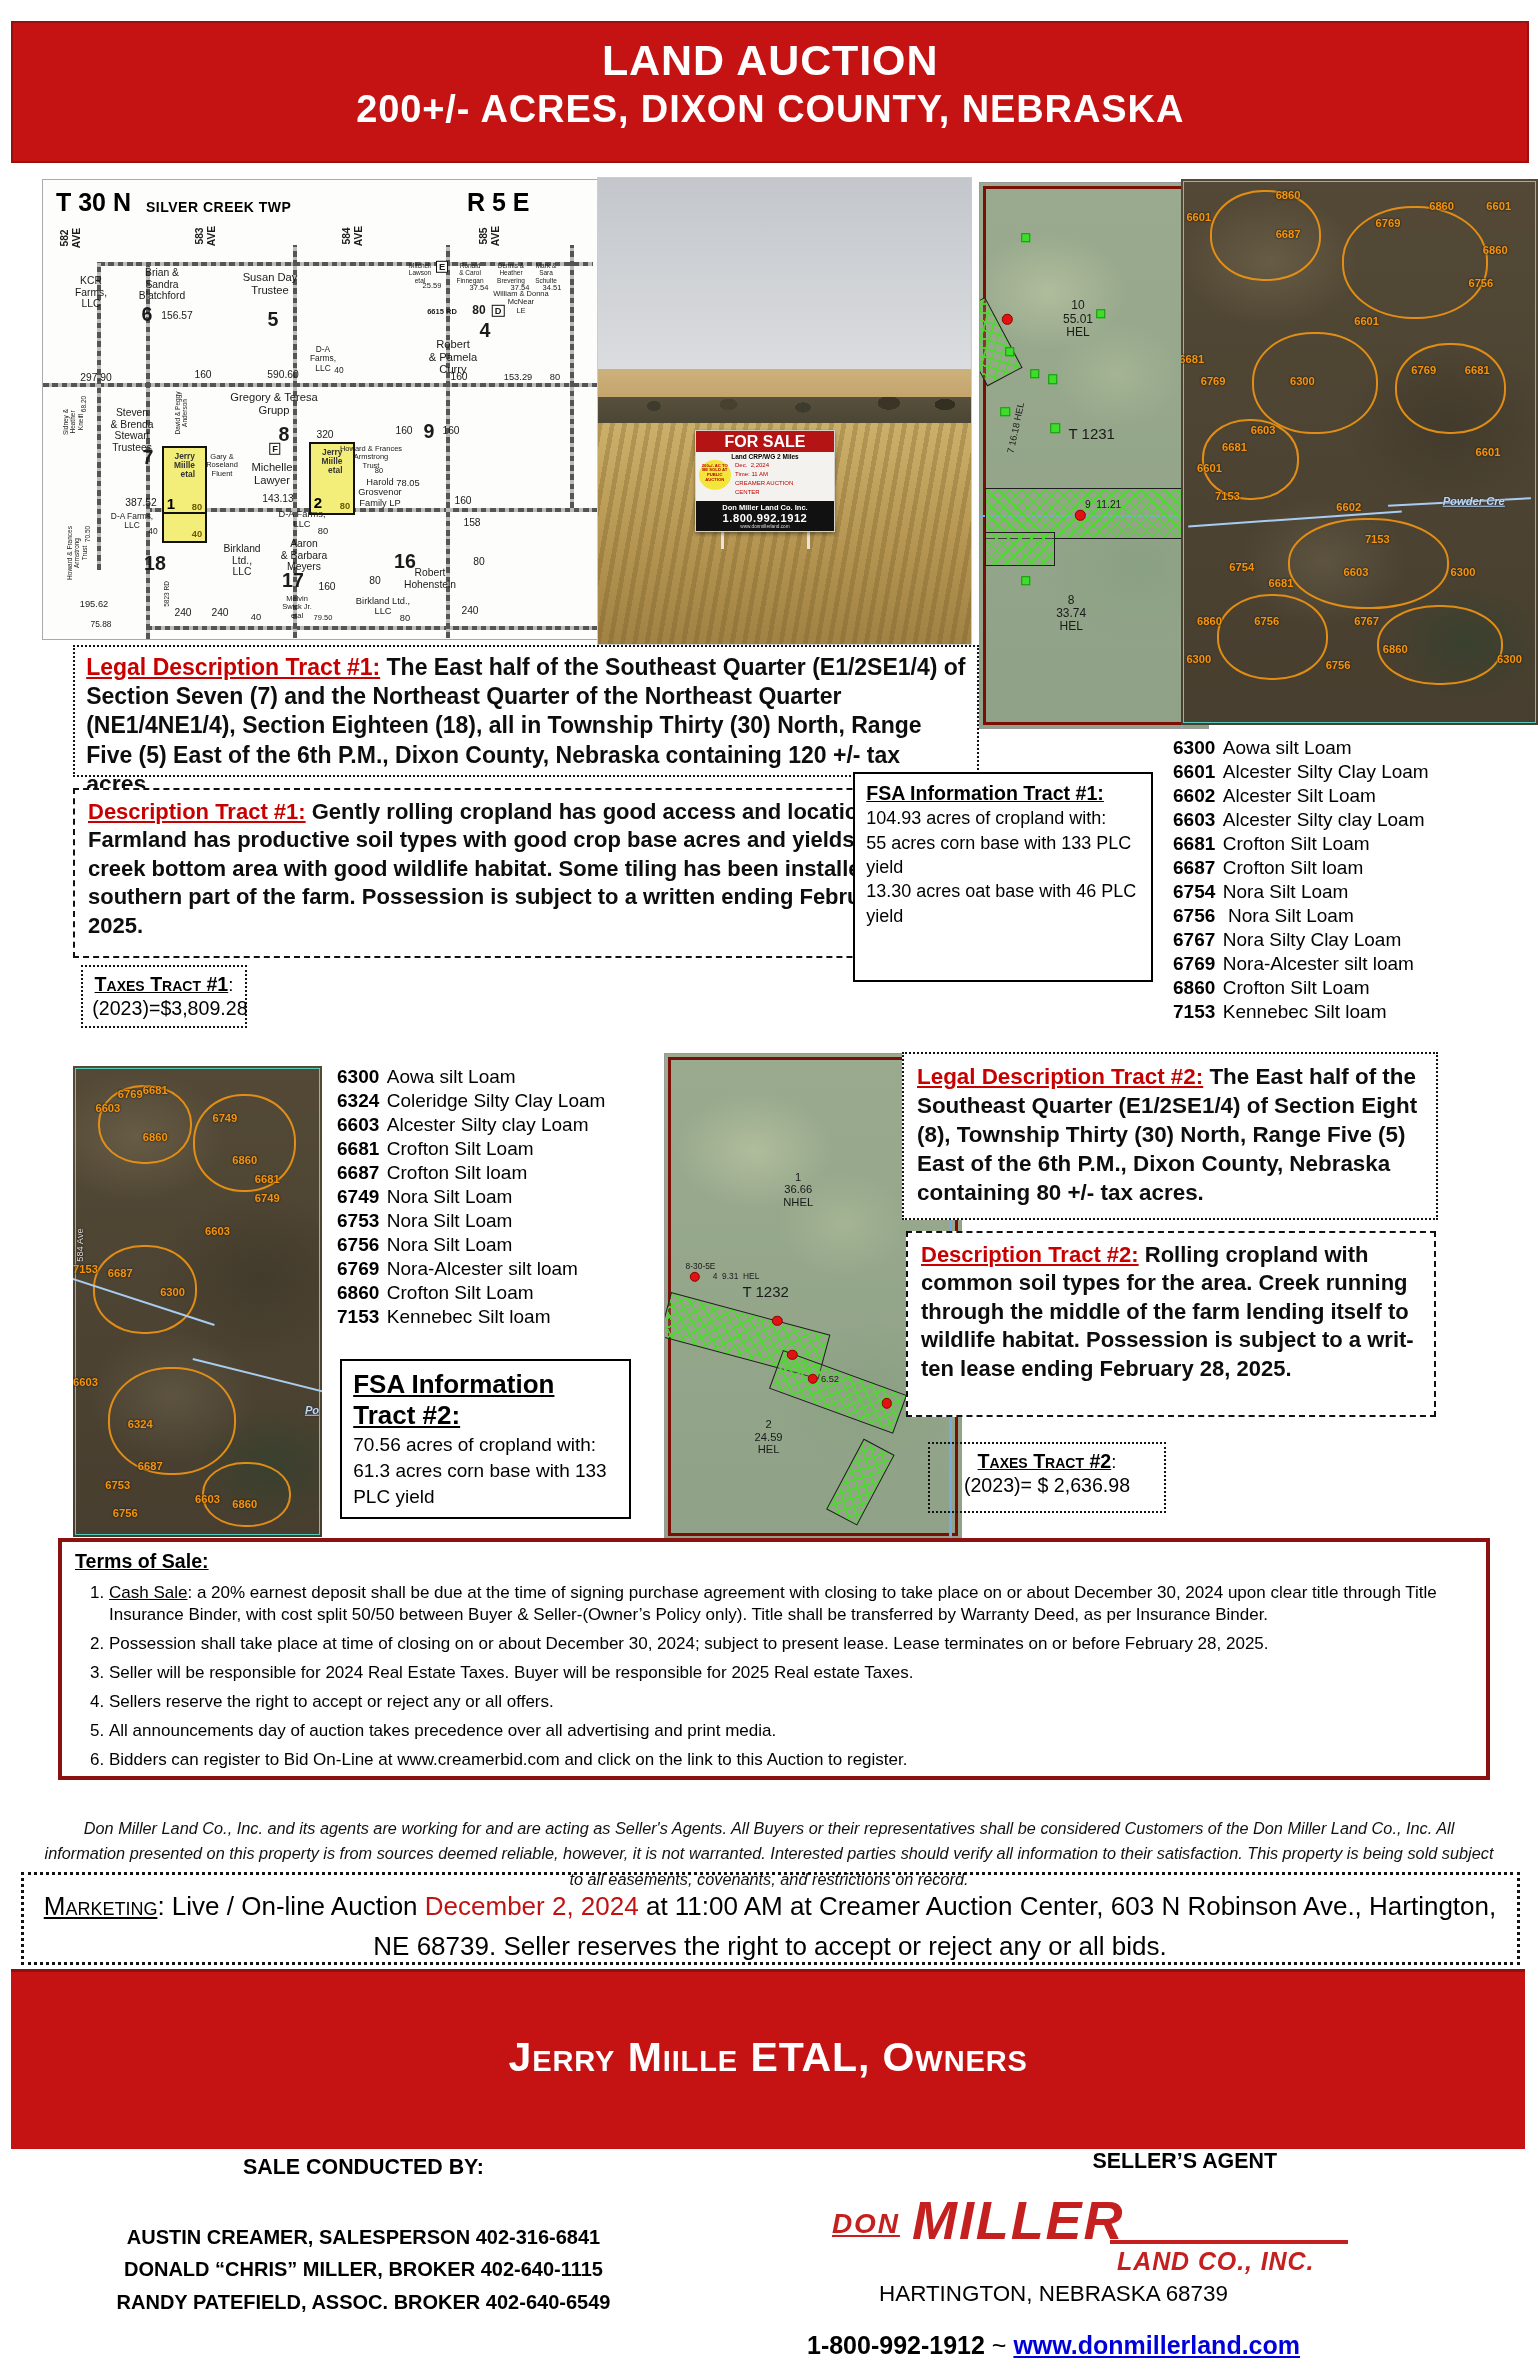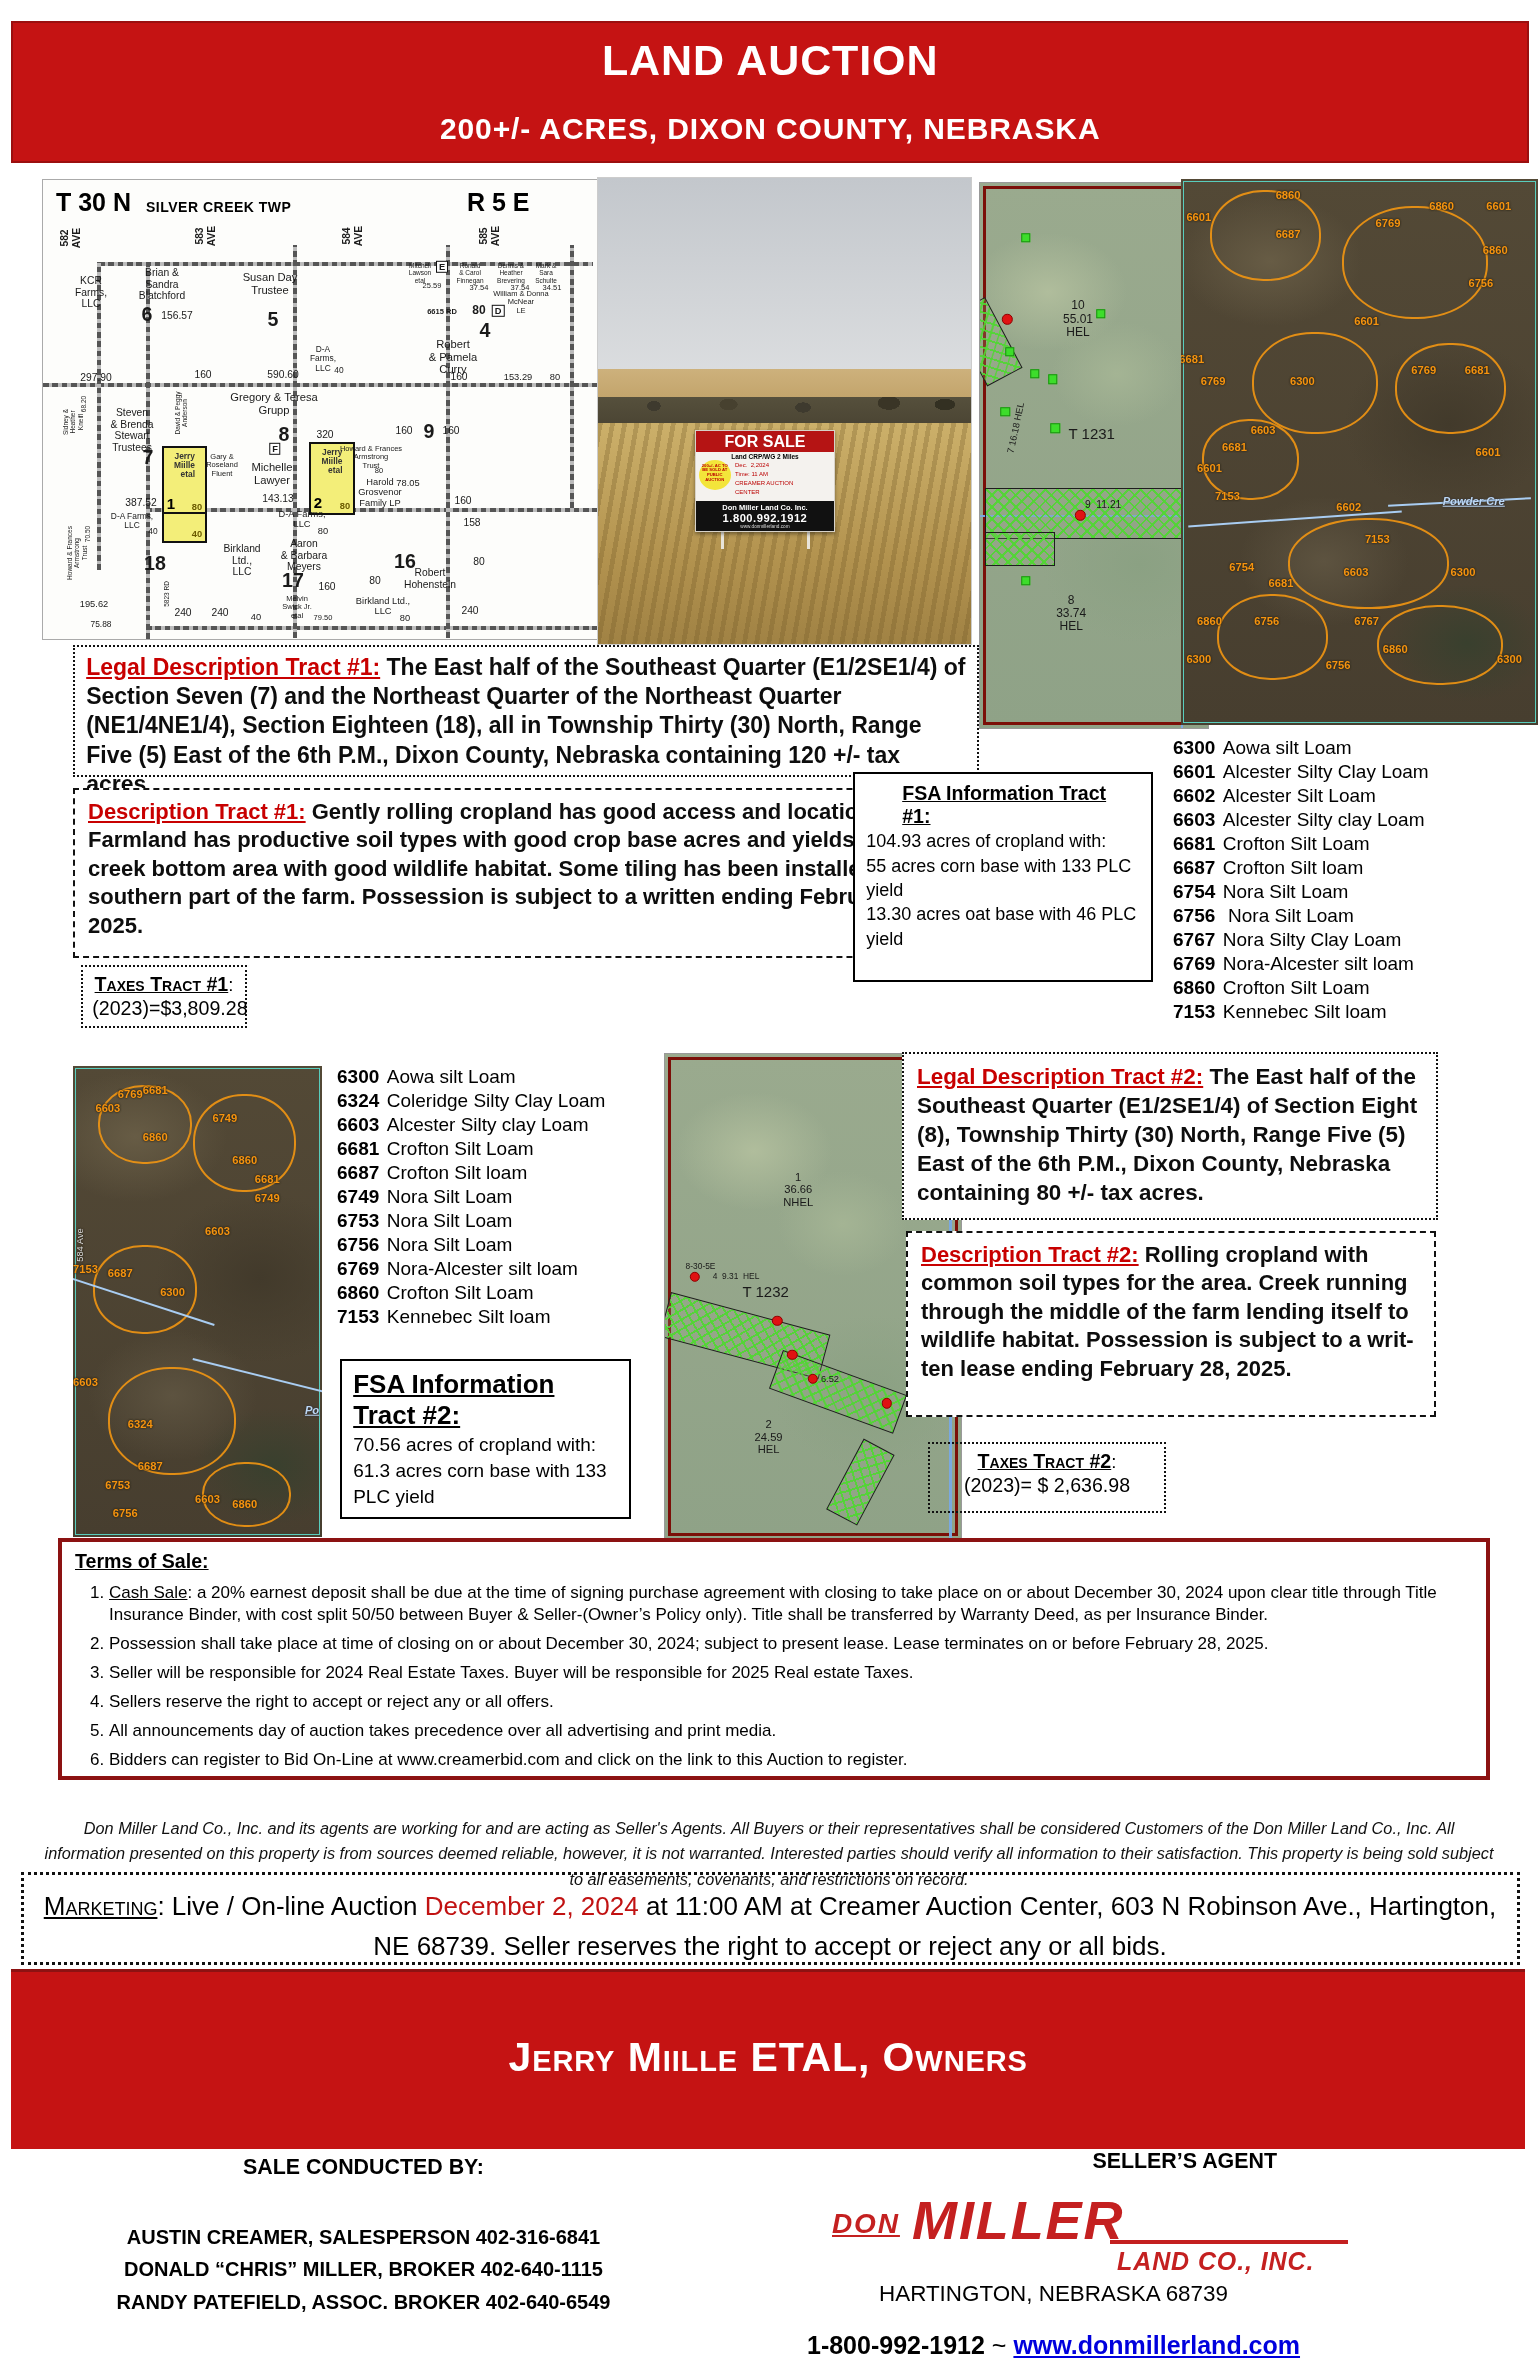--- a/index.html
+++ b/index.html
@@ -2,21 +2,21 @@
 <html style="font-size:15px"><head>
 <meta charset="utf-8">
 <style>
   html,body{margin:0;padding:0;background:#fff;}
   body{font-family:"Liberation Sans",sans-serif;color:#000;}
   .page{position:relative;width:1538px;height:2377px;background:#fff;overflow:hidden;margin:0 auto;}
 
   
   .banner{position:absolute;left:11.2px;top:20.5px;width:1514px;height:138px;background:#c51313;border:2.8px solid #9b0f0f;text-align:center;color:#fff;}
   .banner .t1{font-size:43px;font-weight:bold;letter-spacing:0.9px;margin-top:13px;}
-  .banner .t2{font-size:30px;font-weight:bold;letter-spacing:0.9px;margin-top:27px;}
+  .banner .t2{font-size:38px;font-weight:bold;letter-spacing:0.9px;margin-top:3px;}
 
   
   .plat{position:absolute;left:42px;top:179px;width:556px;height:459px;background:#fdfdfb;border:0.9px solid #aaa;font-family:"Liberation Sans",sans-serif;}
   .plat .hdr-l{position:absolute;left:13px;top:7.5px;font-size:25px;font-weight:bold;}
   .plat .hdr-c{position:absolute;left:103px;top:18.6px;font-size:14px;font-weight:bold;letter-spacing:0.5px;}
   .plat .hdr-r{position:absolute;left:424px;top:7.5px;font-size:25px;font-weight:bold;}
   .road-v,.road-h{position:absolute;background:repeating-linear-gradient(0deg,#555 0 5.6px,#bbb 5.6px 9.3px);}
   .road-v{width:3.7px;}
   .road-h{height:3.7px;background:repeating-linear-gradient(90deg,#555 0 5.6px,#bbb 5.6px 9.3px);}
   .plab{position:absolute;transform:translate(-50%,-50%);white-space:pre;text-align:center;line-height:1.12;color:#1a1a1a;}
@@ -385,21 +385,21 @@
 
   <div class="box-dot" style="left:73px;top:645px;width:906px;height:132px;padding:5.6px 11.2px;">
     <p style="margin:0;font-size:23px;line-height:1.28;"><span class="h-red">Legal Description Tract #1:</span><span class="btxt">  The East half of the Southeast Quarter (E1/2SE1/4) of Section Seven (7) and the Northeast Quarter of the Northeast Quarter (NE1/4NE1/4), Section Eighteen (18), all in Township Thirty (30) North, Range Five (5) East of the 6th P.M., Dixon County, Nebraska containing 120 +/- tax acres.</span></p>
   </div>
 
   <div class="box-dash" style="left:73px;top:788px;width:900px;height:170px;padding:7.5px 13px;border-style:dashed;">
     <p style="margin:0;font-size:22px;line-height:1.3;"><span class="h-red">Description Tract #1:</span><span class="btxt">  Gently rolling cropland has good access and location. Farmland has productive soil types with good crop base acres and yields. Treed creek bottom area with good wildlife habitat. Some tiling has been installed on southern part of the farm. Possession is subject to a written ending February 28, 2025.</span></p>
   </div>
 
   <div class="box-solid" style="left:853px;top:772px;width:300px;height:210px;padding:7.5px 11.2px;">
-    <div class="h-blk" style="font-size:19.6px;margin-left:36px;">FSA Information Tract #1:</div>
+    <div class="h-blk" style="font-size:19.6px;">FSA Information Tract #1:</div>
     <div style="font-size:18px;line-height:1.35;white-space:pre-line;margin-top:1.9px;">104.93 acres of cropland with:
 55 acres corn base with 133 PLC yield
 13.30 acres oat base with 46 PLC yield</div>
   </div>
 
   <div class="legend" style="left:1173px;top:736px;width:365px;">
       <div class="leg-row"><b>6300</b><span>Aowa silt Loam</span></div>
       <div class="leg-row"><b>6601</b><span>Alcester Silty Clay Loam</span></div>
       <div class="leg-row"><b>6602</b><span>Alcester Silt Loam</span></div>
       <div class="leg-row"><b>6603</b><span>Alcester Silty clay Loam</span></div>

